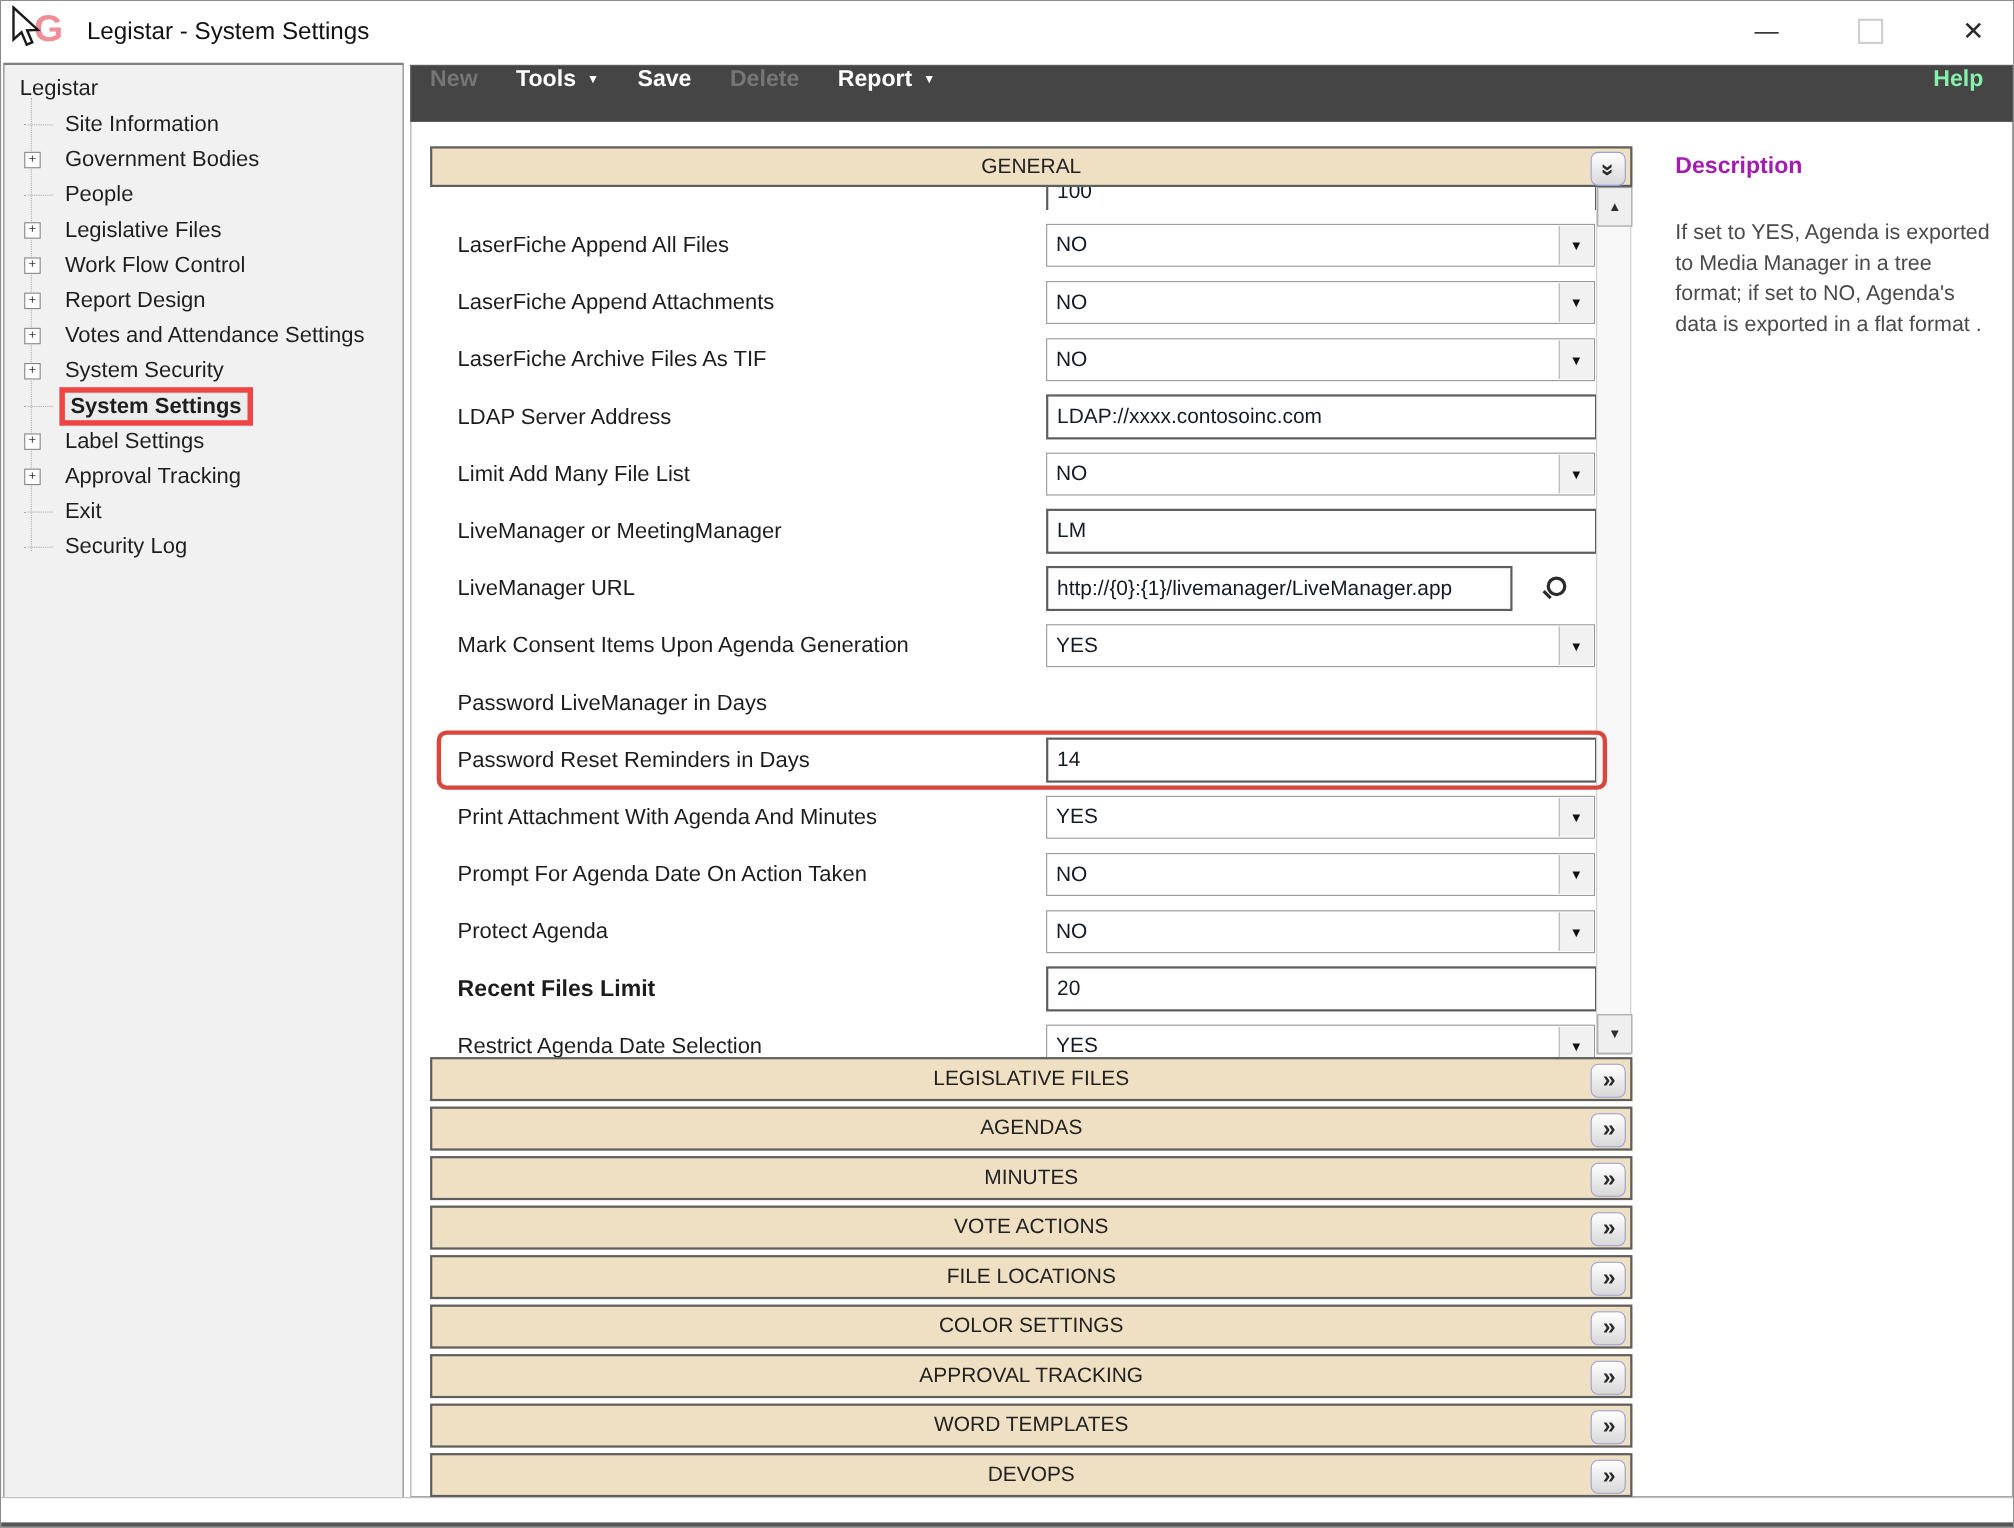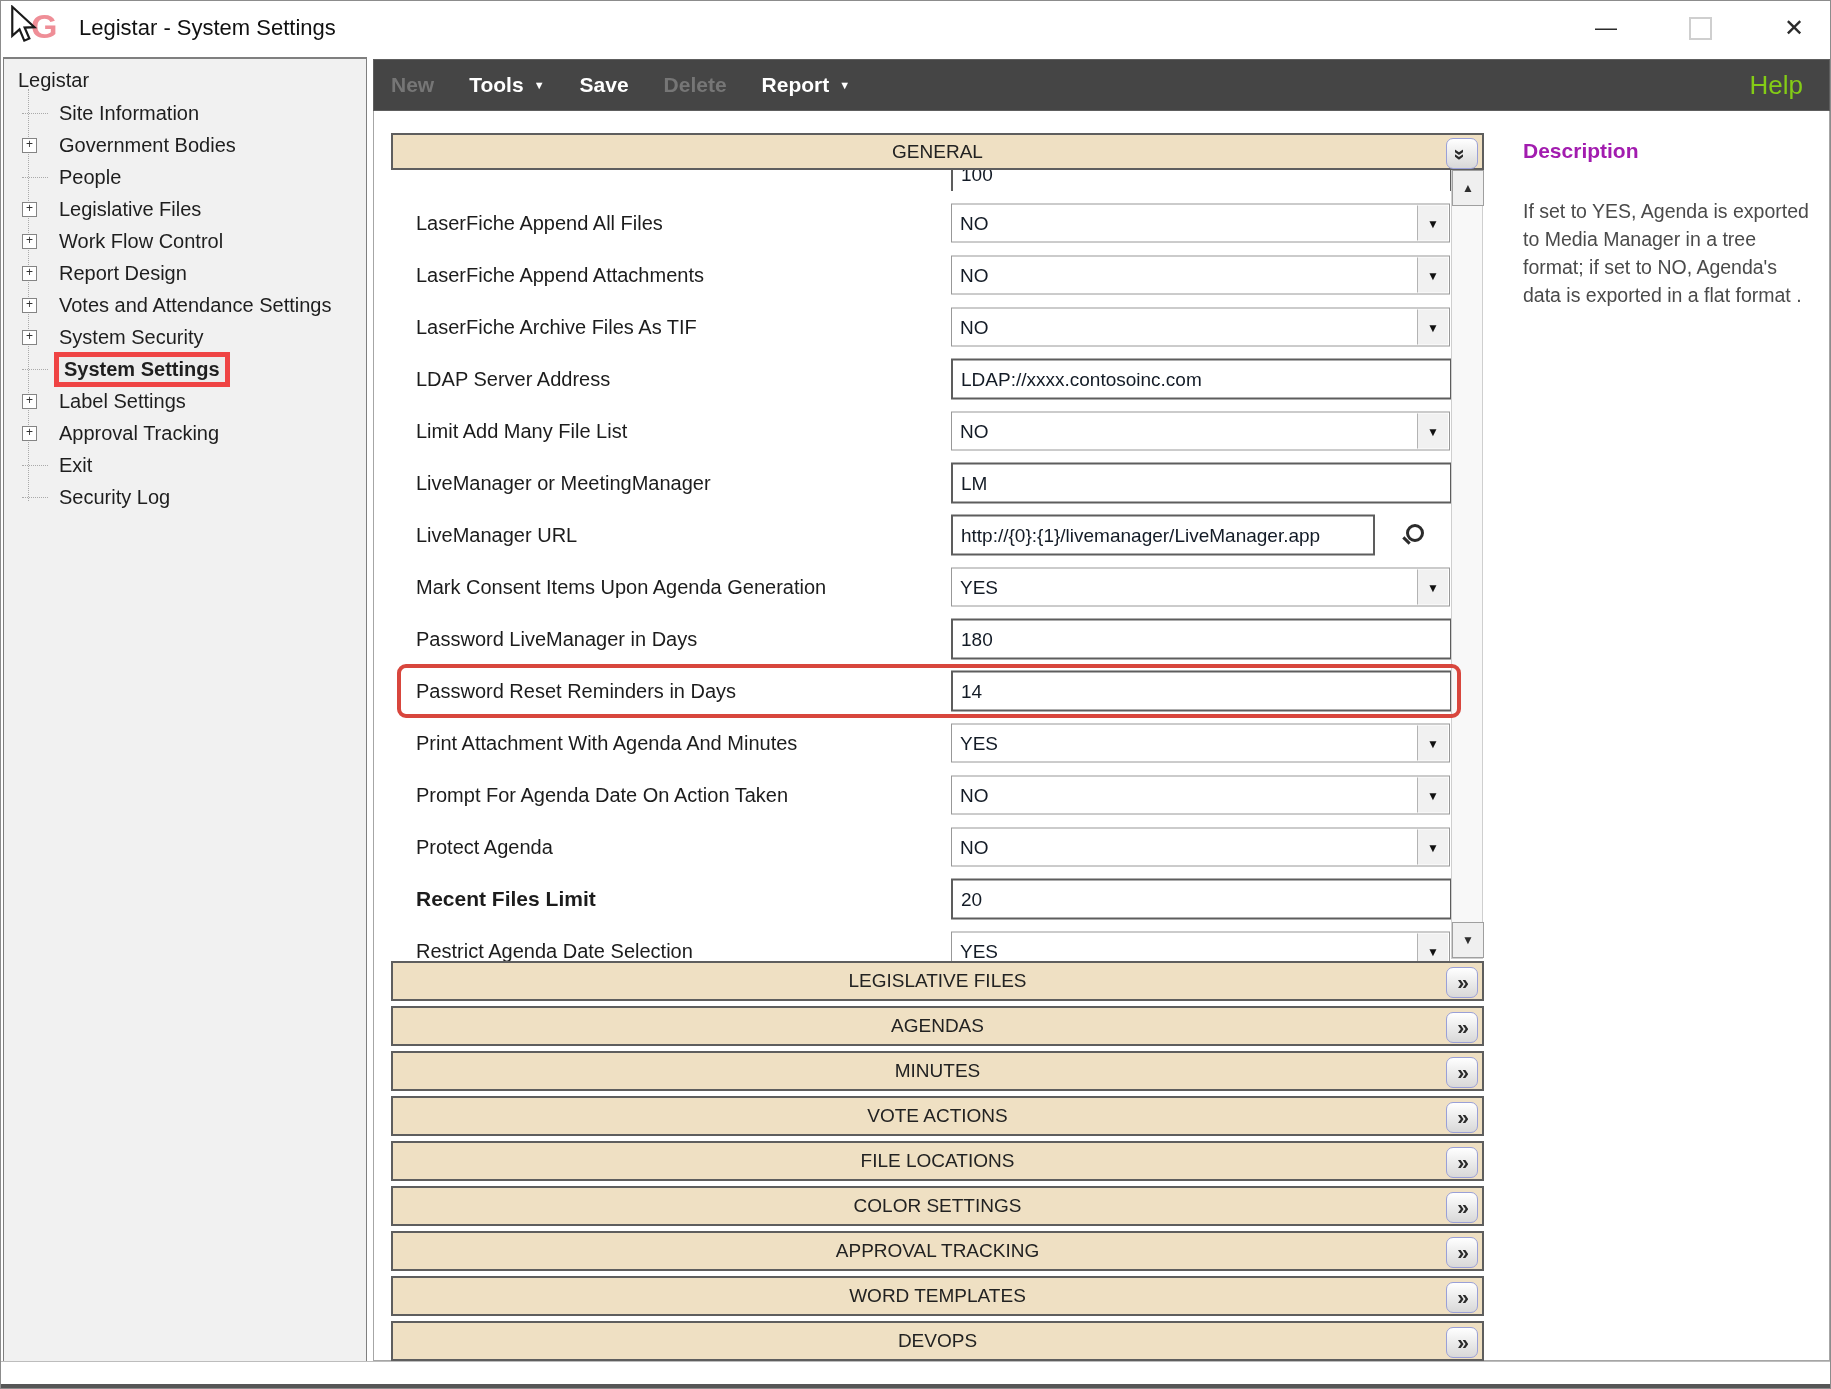--- a/index.html
+++ b/index.html
@@ -23,27 +23,27 @@
   .treelist{position:absolute;left:0;top:38px;width:100%;}
   .tree-vline{position:absolute;left:24px;top:30px;height:412px;border-left:1px dotted #aaa;}
   .titem{position:relative;height:32px;display:flex;align-items:center;}
   .tconn{position:relative;width:50px;height:32px;flex:none;}
   .tstub{position:absolute;left:18px;top:16px;width:26px;border-top:1px dotted #aaa;}
   .tplus{position:absolute;left:18px;top:9px;width:13px;height:13px;background:#fff;border:1px solid #848484;font-size:12px;line-height:11px;text-align:center;color:#333;z-index:2;}
   .tlabel{font-size:20px;color:#1e1e1e;white-space:nowrap;padding:1px 5px;}
   .titem.selected .tlabel{font-weight:bold;background:#ececec;border:5px solid #ef4444;}
 
   
-  .toolbar{left:372px;top:58px;width:1457px;height:52px;background:#454545;border:1px solid #5e5e5e;display:flex;align-items:center;}
+  .toolbar{left:372px;top:58px;width:1457px;height:52px;background:#454545;border:1px solid #5e5e5e;display:flex;align-items:flex-start;}
   .tb-item{display:flex;align-items:center;padding:0 17px;font-size:21px;font-weight:bold;color:#fff;cursor:default;}
   .tb-item.disabled{color:#767676;}
   .tb-sep{width:1px;background:#6b6b6b;margin:4px 0;}
   .tb-caret{font-size:11px;margin-left:10px;color:#fff;}
   .tb-spacer{flex:1;}
-  .tb-help{display:flex;align-items:center;padding:0 26px;font-size:26px;font-weight:normal;color:#84cc16;}
+  .tb-help{display:flex;align-items:center;padding:0 26px;font-size:21px;font-weight:bold;color:#86efac;}
 
   
   .main{left:372px;top:110px;width:1457px;height:1250px;background:#fff;border:1px solid #a6a6a6;border-top:none;}
 
   
   .sec-head{background:#efe0c3;border:2px solid #5e5e5e;display:flex;align-items:center;justify-content:center;font-size:19px;color:#222;}
   .general-head{left:390px;top:132px;width:1093px;height:37px;z-index:6;}
   .chev-btn{position:absolute;right:4px;top:3px;width:30px;height:29px;background:linear-gradient(#ffffff,#d8d8d8);border:1px solid #9aa0d8;border-radius:7px;display:flex;align-items:center;justify-content:center;color:#2a2a2a;font-weight:bold;}
   .chev-v{font-size:21px;transform:rotate(90deg);letter-spacing:-2px;line-height:1;}
   .chev-h{font-size:21px;letter-spacing:-2px;line-height:1;padding-bottom:3px;}
@@ -306,23 +306,20 @@
     <div class="ibox dinput">
       <span class="ival">YES</span>
     <span class="darrow">
             <span>▼</span>
           </span>
         </div>
   </div>
 
   <div class="frow">
     <span class="flabel">Password LiveManager in Days</span>
-    <div class="ibox tinput">
-      <span class="ival">180</span>
-    </div>
   </div>
 
   <div class="frow highlight">
     <span class="flabel">Password Reset Reminders in Days</span>
     <div class="ibox tinput">
       <span class="ival">14</span>
     </div>
   </div>
 
   <div class="frow">

